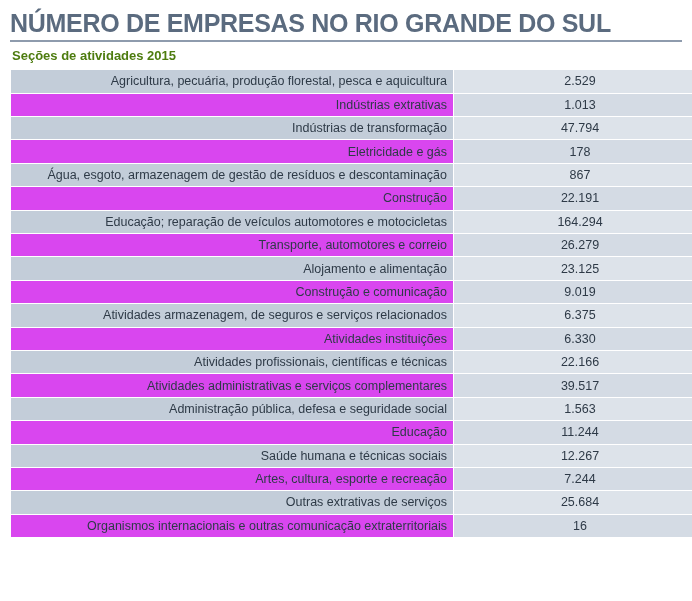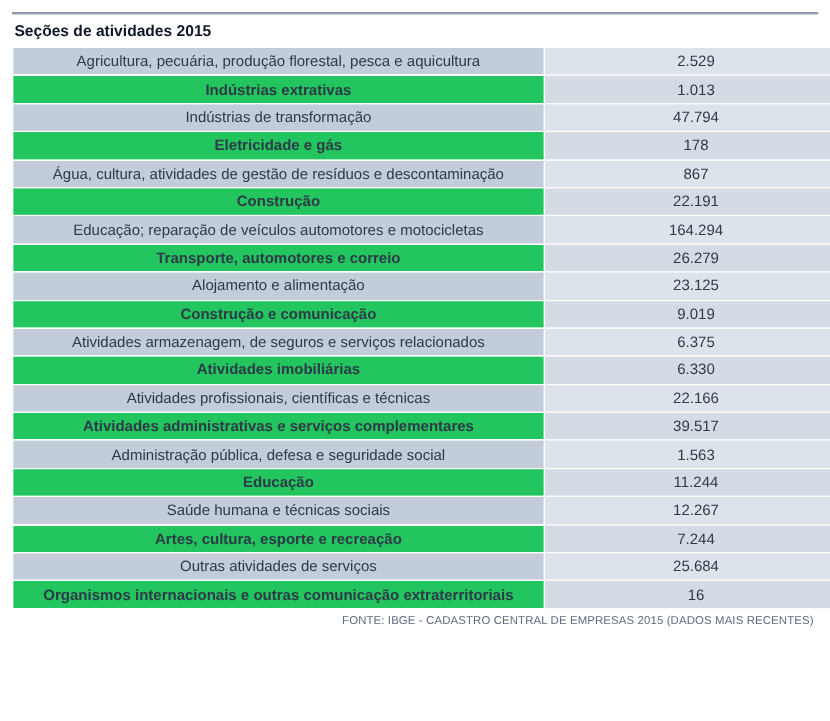--- a/index.html
+++ b/index.html
@@ -31,65 +31,66 @@
     white-space: nowrap;
   }
   .title-rule {
     height: 2px;
     background: #8e9bad;
     margin: 2px 2px 6px 2px;
   }
   .subtitle {
     font-size: 13px;
     font-weight: bold;
-    color: #0f172a;
+    color: #4d7c0f;
     margin: 0 0 6px 4px;
   }
   table.data {
     border-collapse: collapse;
     width: 676px;
     margin-left: 2px;
     table-layout: fixed;
   }
   table.data td {
     border: 1px solid #ffffff;
     font-size: 12.5px;
     height: 22.4px;
     padding: 0 6px;
     vertical-align: middle;
     color: #2e3a47;
   }
   td.label {
     width: 430px;
     background: #c3cdd9;
-    text-align: center;
+    text-align: right;
     white-space: nowrap;
     overflow: hidden;
     margin-left: 44px;
   }
   td.value {
     width: 240px;
     background: #dde3ea;
     text-align: center;
   }
-  tr.alt td.label { background: #22c55e; font-weight: bold; }
+  tr.alt td.label { background: #d946ef; }
   tr.alt td.value { background: #d4dbe4; }
   .source {
     font-size: 9.5px;
     color: #5b6b7f;
     text-align: right;
     margin: 4px 6px 0 0;
     letter-spacing: 0.1px;
   }
 </style>
 </head>
 <body>
 
 <div class="page">
 
+  <div class="title">NÚMERO DE EMPRESAS NO RIO GRANDE DO SUL</div>
   <div class="title-rule"></div>
   <div class="subtitle">Seções de atividades 2015</div>
 
   <table class="data">
     <tbody>
         <tr>
           <td class="label">Agricultura, pecuária, produção florestal, pesca e aquicultura</td>
           <td class="value">2.529</td>
         </tr>
         <tr class="alt">
@@ -98,21 +99,21 @@
         </tr>
         <tr>
           <td class="label">Indústrias de transformação</td>
           <td class="value">47.794</td>
         </tr>
         <tr class="alt">
           <td class="label">Eletricidade e gás</td>
           <td class="value">178</td>
         </tr>
         <tr>
-          <td class="label">Água, cultura, atividades de gestão de resíduos e descontaminação</td>
+          <td class="label">Água, esgoto, armazenagem de gestão de resíduos e descontaminação</td>
           <td class="value">867</td>
         </tr>
         <tr class="alt">
           <td class="label">Construção</td>
           <td class="value">22.191</td>
         </tr>
         <tr>
           <td class="label">Educação; reparação de veículos automotores e motocicletas</td>
           <td class="value">164.294</td>
         </tr>
@@ -126,21 +127,21 @@
         </tr>
         <tr class="alt">
           <td class="label">Construção e comunicação</td>
           <td class="value">9.019</td>
         </tr>
         <tr>
           <td class="label">Atividades armazenagem, de seguros e serviços relacionados</td>
           <td class="value">6.375</td>
         </tr>
         <tr class="alt">
-          <td class="label">Atividades imobiliárias</td>
+          <td class="label">Atividades instituições</td>
           <td class="value">6.330</td>
         </tr>
         <tr>
           <td class="label">Atividades profissionais, científicas e técnicas</td>
           <td class="value">22.166</td>
         </tr>
         <tr class="alt">
           <td class="label">Atividades administrativas e serviços complementares</td>
           <td class="value">39.517</td>
         </tr>
@@ -154,25 +155,24 @@
         </tr>
         <tr>
           <td class="label">Saúde humana e técnicas sociais</td>
           <td class="value">12.267</td>
         </tr>
         <tr class="alt">
           <td class="label">Artes, cultura, esporte e recreação</td>
           <td class="value">7.244</td>
         </tr>
         <tr>
-          <td class="label">Outras atividades de serviços</td>
+          <td class="label">Outras extrativas de serviços</td>
           <td class="value">25.684</td>
         </tr>
         <tr class="alt">
           <td class="label">Organismos internacionais e outras comunicação extraterritoriais</td>
           <td class="value">16</td>
         </tr>
       </tbody>
   </table>
 
-  <div class="source">FONTE: IBGE - CADASTRO CENTRAL DE EMPRESAS 2015  (DADOS MAIS RECENTES)</div>
 
 </div>
 
 </body></html>

